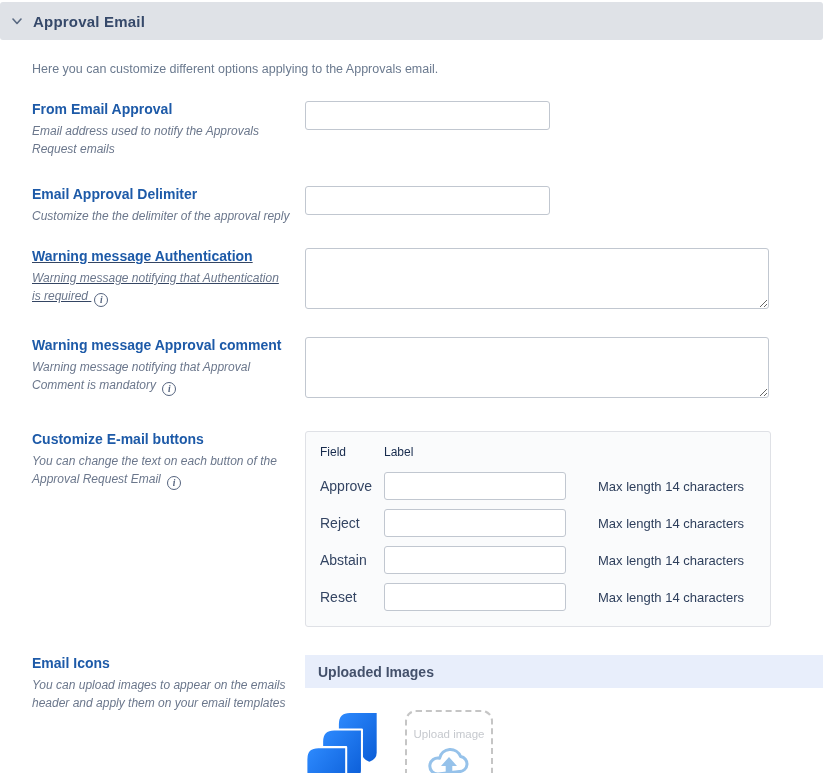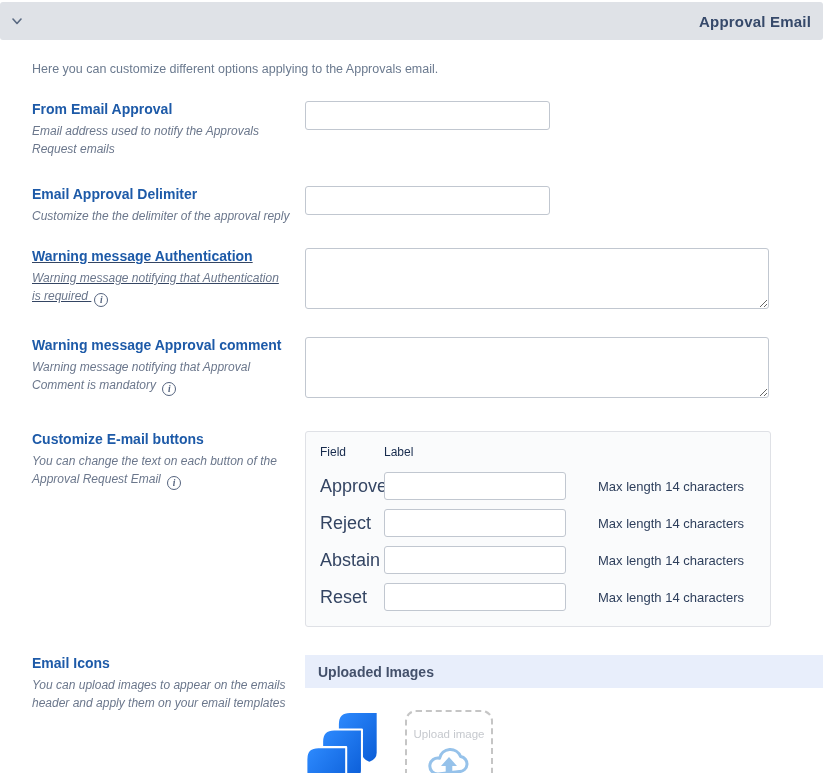--- a/index.html
+++ b/index.html
@@ -15,21 +15,20 @@
   
   .header-bar {
     margin-top: 2px;
     height: 38px;
     background: #dfe2e7;
     border-radius: 3px;
     display: flex;
     align-items: center;
     padding: 0 12px;
     cursor: pointer;
-    justify-content: space-between;
   }
   .chev { display: inline-flex; width: 10px; margin-right: 11px; color: #5a6a82; }
   .sec-title { font-size: 15px; font-weight: bold; color: #36496a; letter-spacing: .2px; }
 
   .content { padding: 0 0 0 32px; }
   .intro { margin: 22px 0 25px; font-size: 12.5px; color: #6b7a8f; }
 
   .row { display: grid; grid-template-columns: 273px 518px; margin-bottom: 26px; }
   .lbl-col { padding-right: 14px; }
   .fld-label { font-size: 14px; font-weight: bold; color: #1d5aa8; margin-bottom: 5px; }
@@ -67,21 +66,21 @@
   }
   .bt-head {
     display: grid; grid-template-columns: 64px auto;
     font-size: 12px; font-weight: normal; color: #172b4d;
     margin-bottom: 13px;
   }
   .bt-row {
     display: grid; grid-template-columns: 64px 186px auto;
     align-items: center; margin-bottom: 9px;
   }
-  .bt-field { font-size: 18px; color: #344563; }
+  .bt-field { font-size: 14px; color: #344563; }
   .bt-row input[type=text] { width: 182px; height: 28px; }
   .bt-hint { font-size: 13px; color: #2e3f5c; padding-left: 28px; }
 
   
   .uploaded-bar {
     width: 518px; height: 33px;
     background: #e8eefb;
     display: flex; align-items: center;
     padding-left: 13px;
     font-size: 14px; color: #44516b;

